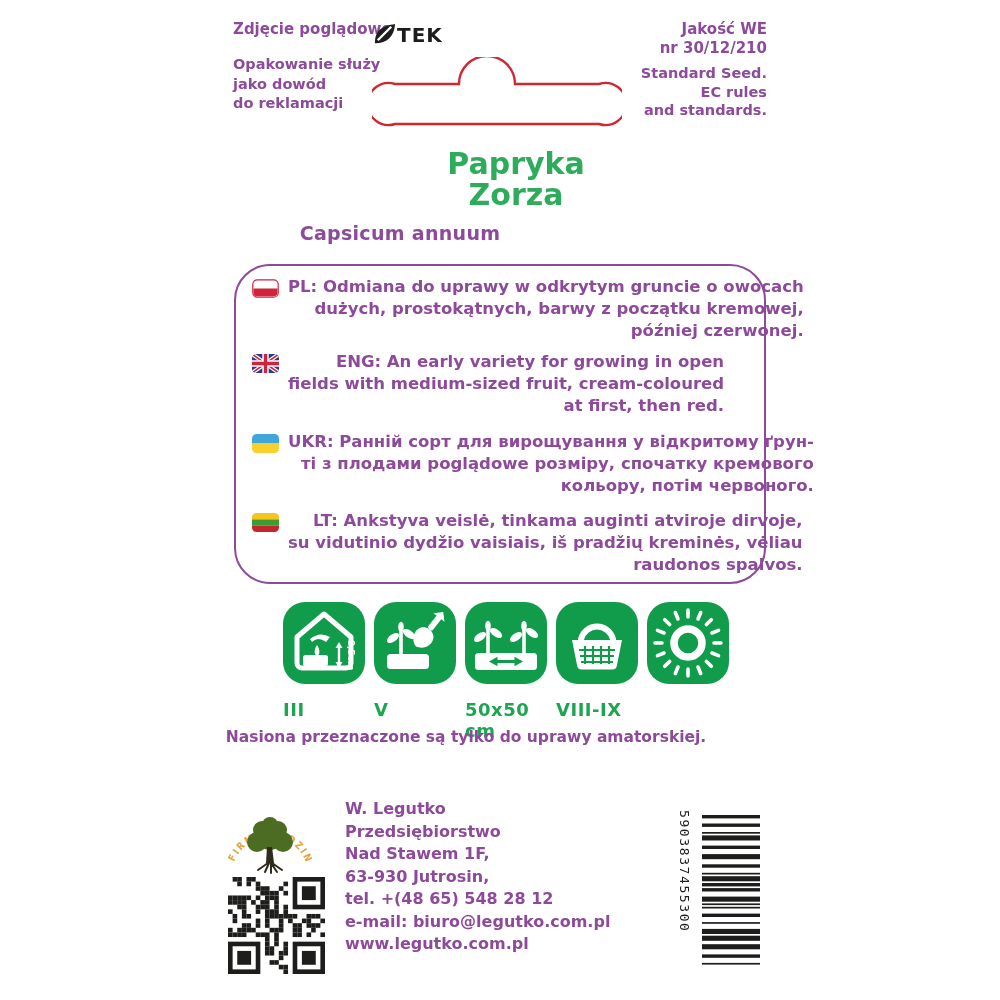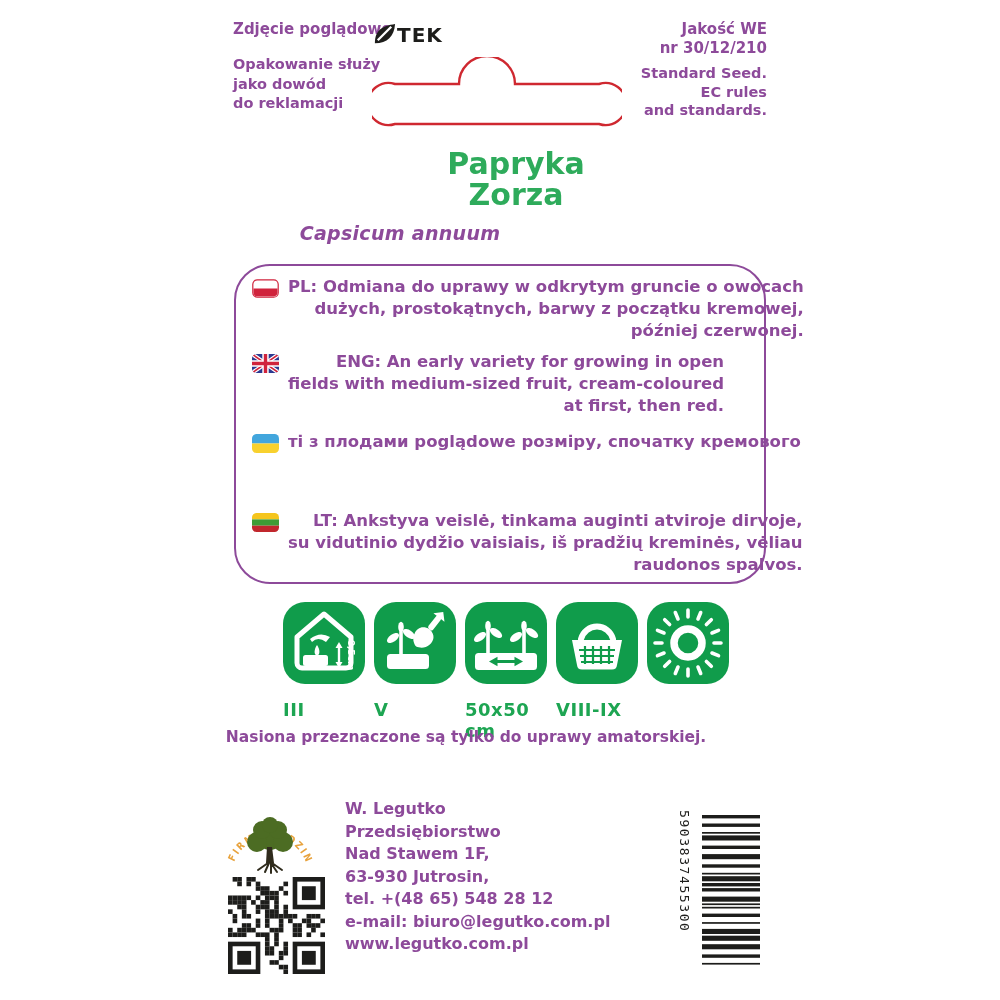--- a/index.html
+++ b/index.html
@@ -10,21 +10,21 @@
   .photo-note{left:233px;top:20px;font-size:15px;font-weight:700;}
   .tek-logo{left:372px;top:22px;display:flex;align-items:center;color:#1d1d1b;}
   .tek-label{font-size:20px;font-weight:600;letter-spacing:1px;color:#1d1d1b;}
   .packaging-note{left:233px;top:55px;font-size:14.5px;font-weight:600;line-height:19.5px;}
   .quality{right:233px;top:20px;text-align:right;font-size:15px;font-weight:700;line-height:19px;}
   .standard{right:233px;top:64px;text-align:right;font-size:14.5px;font-weight:600;line-height:18.5px;}
   .hang-tab{left:372px;top:57px;}
   
   .title-block{left:16px;top:148px;width:1000px;text-align:center;}
   .title-species,.title-variety{font-size:30px;font-weight:700;color:#2eab5b;line-height:31px;}
-  .latin-name{left:0;top:222px;width:800px;text-align:center;font-size:19px;font-style:italic;
+  .latin-name{left:0;top:222px;width:800px;text-align:center;font-size:19px;
               font-weight:700;letter-spacing:.3px;}
   
   .desc-box{left:234px;top:264px;width:528px;height:316px;border:2px solid #8d4a9a;border-radius:36px;text-align:right;}
   .lang-row{position:absolute;left:16px;display:flex;align-items:flex-start;}
   .flag{flex:0 0 auto;margin-top:3px;margin-right:9px;}
   .lang-text{font-size:16.5px;font-weight:600;line-height:21.8px;white-space:nowrap;}
   
   .icons-row{left:283px;top:602px;display:flex;gap:9px;}
   .picto{width:82px;height:82px;background:#109c4b;border-radius:22px;}
   .labels-row{left:283px;top:699px;display:flex;gap:9px;}
@@ -126,21 +126,23 @@
       <svg class="flag" width="27" height="19" viewBox="0 0 27 19">
         <clipPath id="uac">
             <rect width="27" height="19" rx="4.5"></rect>
           </clipPath>
         <g clip-path="url(#uac)">
           <rect width="27" height="9.5" fill="#42a6dd"></rect>
           <rect y="9.5" width="27" height="9.5" fill="#f8d12e"></rect>
         </g>
       </svg>
       <div class="lang-text">
+        <div>UKR: Ранній сорт для вирощування у відкритому ґрун-</div>
         <div>ті з плодами poglądowe розміру, спочатку кремового</div>
+        <div>кольору, потім червоного.</div>
       </div>
     </div>
 
     <div class="lang-row" style="top:244px">
       <svg class="flag" width="27" height="19" viewBox="0 0 27 19">
         <clipPath id="ltc">
             <rect width="27" height="19" rx="4.5"></rect>
           </clipPath>
         <g clip-path="url(#ltc)">
           <rect width="27" height="6.4" fill="#f5c51d"></rect>

